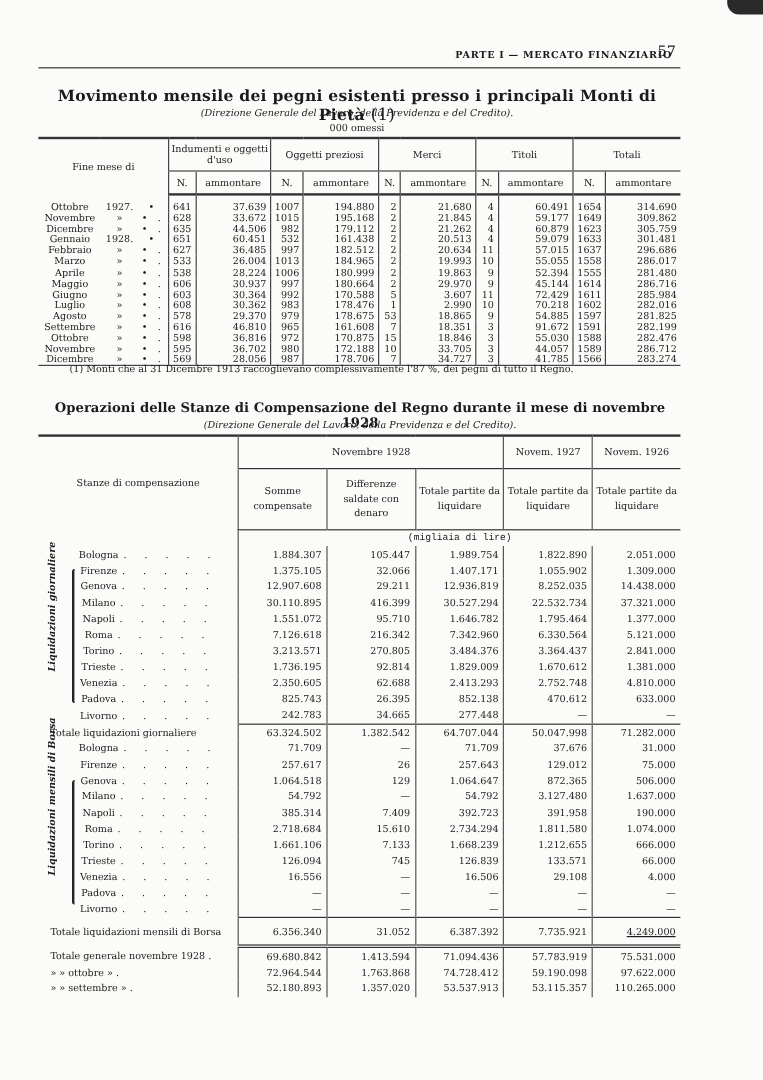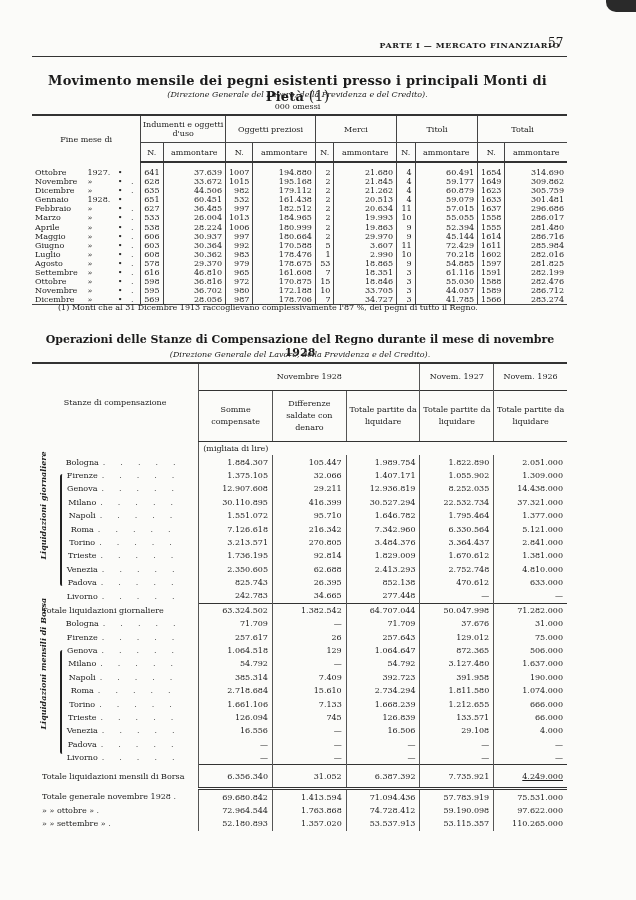--- a/index.html
+++ b/index.html
@@ -22,21 +22,21 @@
   #t1 th { font-weight: normal; font-size: 8px; padding: 0; }
   #t1 thead tr:first-child th { border-top: 2.5px solid #333; }
   #t1 .hrow1 th { height: 26px; }
   #t1 .hrow2 th { height: 18px; border-top: 1px solid #444; }
   #t1 thead tr:last-child th { border-bottom: 2px solid #333; }
   #t1 .vl { border-left: 1px solid #444; }
   #t1 tbody td { padding: 0 3px; line-height: 9.1px; height: 9.1px; font-size: 8px; }
   #t1 tbody tr:first-child td { padding-top: 5px; }
   #t1 tbody tr:last-child td { border-bottom: 1px solid #444; }
   .num { text-align: right; }
-  .month { text-align: left; white-space: nowrap; }
+  .month { text-align: center; white-space: nowrap; }
   .c-month { width: 46px; }
   .c-year { width: 24px; }
   .c-dots { width: 14px; letter-spacing: 3px; }
   .t1note { position: absolute; top: 303px; left: 58px; font-size: 8px; }
 
   .t2title { position: absolute; top: 333px; left: 30px; width: 540px; text-align: center; font-size: 11px; font-weight: bold; }
   .t2src { position: absolute; top: 350px; left: 30px; width: 540px; text-align: center; font-size: 8px; font-style: italic; }
   #t2 { position: absolute; top: 362px; left: 32px; width: 535px; }
   #t2 th { font-weight: normal; font-size: 8px; padding: 0; line-height: 12px; }
   #t2 thead tr:first-child th { border-top: 2.5px solid #333; height: 26px; }
@@ -46,21 +46,21 @@
   #t2 td { font-size: 8px; padding: 0 4px; height: 13.4px; }
   .city { text-align: center; padding-left: 30px !important; white-space: nowrap; }
   .city .dots { letter-spacing: 15px; margin-left: 4px; }
   .totlabel { text-align: left; padding-left: 10px !important; white-space: nowrap; }
   .sideway { position: absolute; left: 40px; font-size: 8px; font-style: italic; font-weight: bold; transform: rotate(-90deg); transform-origin: center; white-space: nowrap; text-align: center; line-height: 9px; }
   .brace { position: absolute; left: 60px; width: 3px; border-left: 2px solid #222; border-radius: 4px; }
   .rule-above td.v { border-top: 1.5px solid #333; }
   .dbl td.v { border-bottom: 3px double #333; }
   .gen td { height: 9px; line-height: 9px; }
   .gen-first td { padding-top: 6px; }
-  .unit td { height: 16px; text-align: left; }
+  .unit td { height: 16px; text-align: center; font-family: Liberation Mono, monospace; }
 </style>
 </head>
 <body>
 
 <div class="corner"></div>
 <div class="runhead">PARTE I — MERCATO FINANZIARIO</div>
 <div class="pagenum">57</div>
 <div class="runrule"></div>
 
 <div class="t1title">
@@ -263,21 +263,21 @@
         <td class="month c-month">Settembre</td>
         <td class="month c-year">»</td>
         <td class="month c-dots">• .</td>
         <td class="num vl">616</td>
         <td class="num vl">46.810</td>
         <td class="num vl">965</td>
         <td class="num vl">161.608</td>
         <td class="num vl">7</td>
         <td class="num vl">18.351</td>
         <td class="num vl">3</td>
-        <td class="num vl">61.116</td>
+        <td class="num vl">91.672</td>
         <td class="num vl">1591</td>
         <td class="num vl">282.199</td>
       </tr>
       <tr>
         <td class="month c-month">Ottobre</td>
         <td class="month c-year">»</td>
         <td class="month c-dots">• .</td>
         <td class="num vl">598</td>
         <td class="num vl">36.816</td>
         <td class="num vl">972</td>

